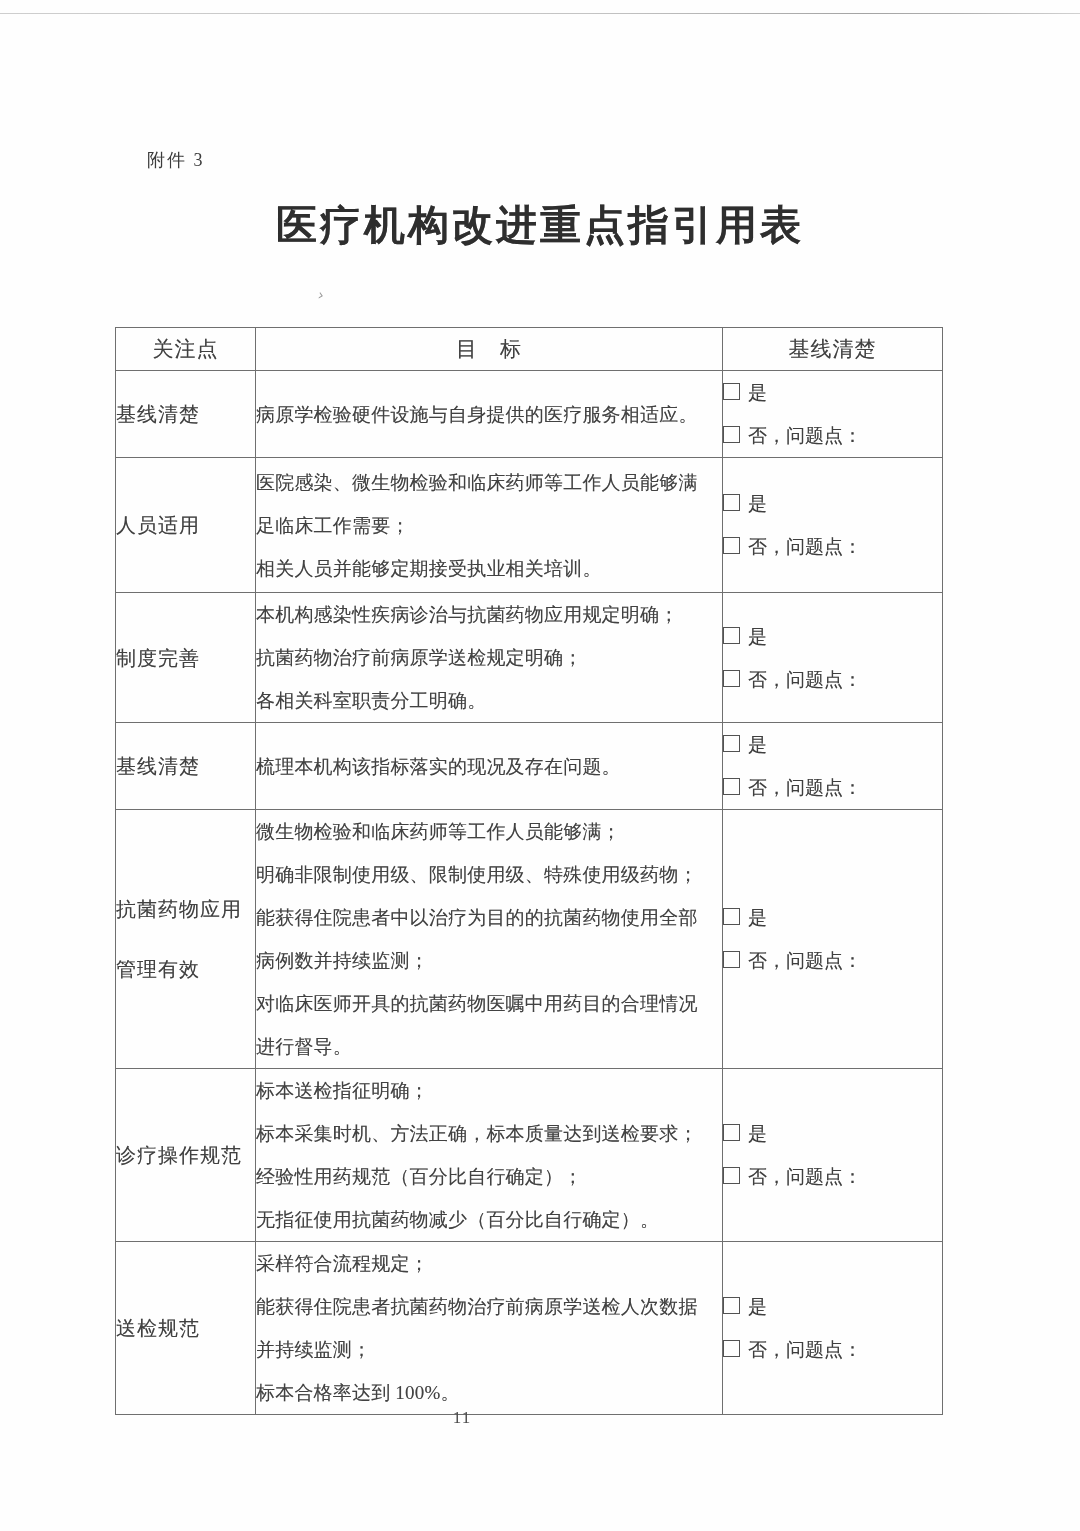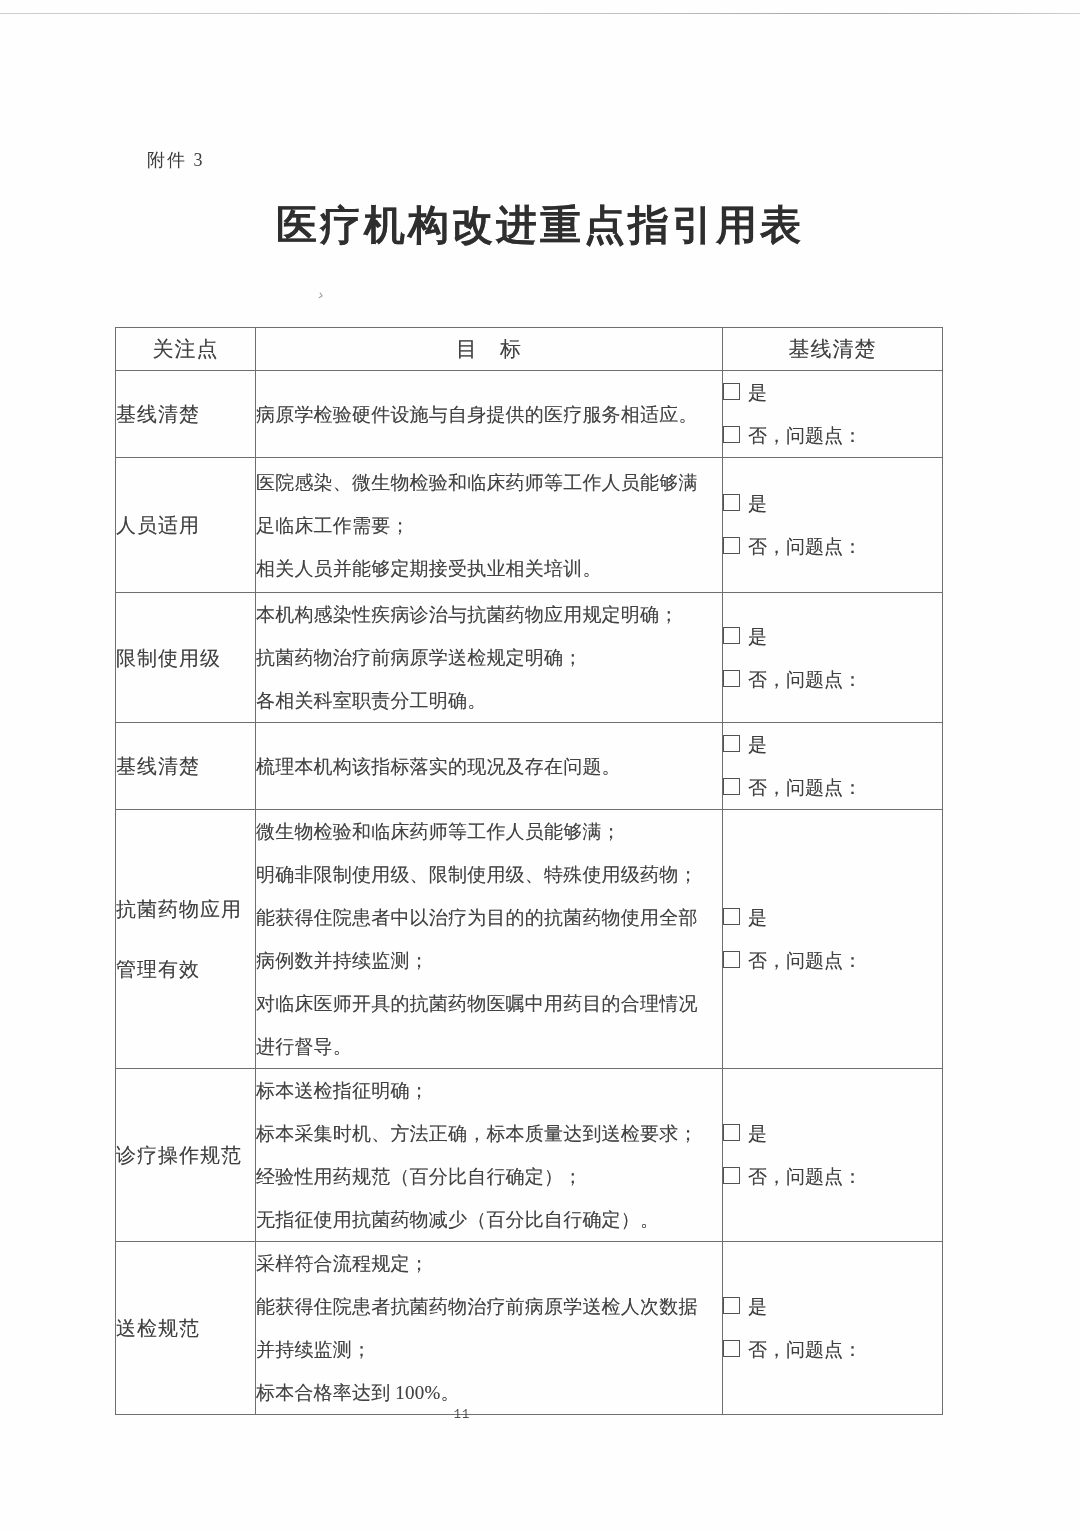--- a/index.html
+++ b/index.html
@@ -70,22 +70,22 @@
   td.result-cell { padding-left: 13px; }
   .opt { font-size: 19px; line-height: 43px; white-space: nowrap; color: #3f3f3f; }
   .cb {
     display: inline-block; width: 15px; height: 15px;
     border: 1px solid #525252; margin-right: 8px;
     vertical-align: -1px; background: transparent;
   }
 
   .page-number {
     position: absolute; left: 0; top: 1408px; width: 924px;
-    text-align: center; font-size: 12px; color: #4c4c4c;
-    font-family: Liberation Mono, monospace;
+    text-align: center; font-size: 17px; color: #4c4c4c;
+    font-family: Liberation Serif, serif;
     letter-spacing: 1px;
   }
 </style>
 </head>
 <body>
 
 <div class="page">
 
   <div class="scanline"></div>
   <div class="mark-chevron">›</div>
@@ -125,21 +125,21 @@
 足临床工作需要；</div>
         <div class="goal">相关人员并能够定期接受执业相关培训。</div>
       </td>
       <td class="result-cell">
         <div class="opt"><span class="cb"></span><span>是</span></div>
         <div class="opt"><span class="cb"></span><span>否，问题点：</span></div>
       </td>
     </tr>
 
     <tr class="r2">
-      <td class="focus-cell">限制使用级</td>
+      <td class="focus-cell">制度完善</td>
       <td class="goals-cell">
         <div class="goal">本机构感染性疾病诊治与抗菌药物应用规定明确；</div>
         <div class="goal">抗菌药物治疗前病原学送检规定明确；</div>
         <div class="goal">各相关科室职责分工明确。</div>
       </td>
       <td class="result-cell">
         <div class="opt"><span class="cb"></span><span>是</span></div>
         <div class="opt"><span class="cb"></span><span>否，问题点：</span></div>
       </td>
     </tr>

